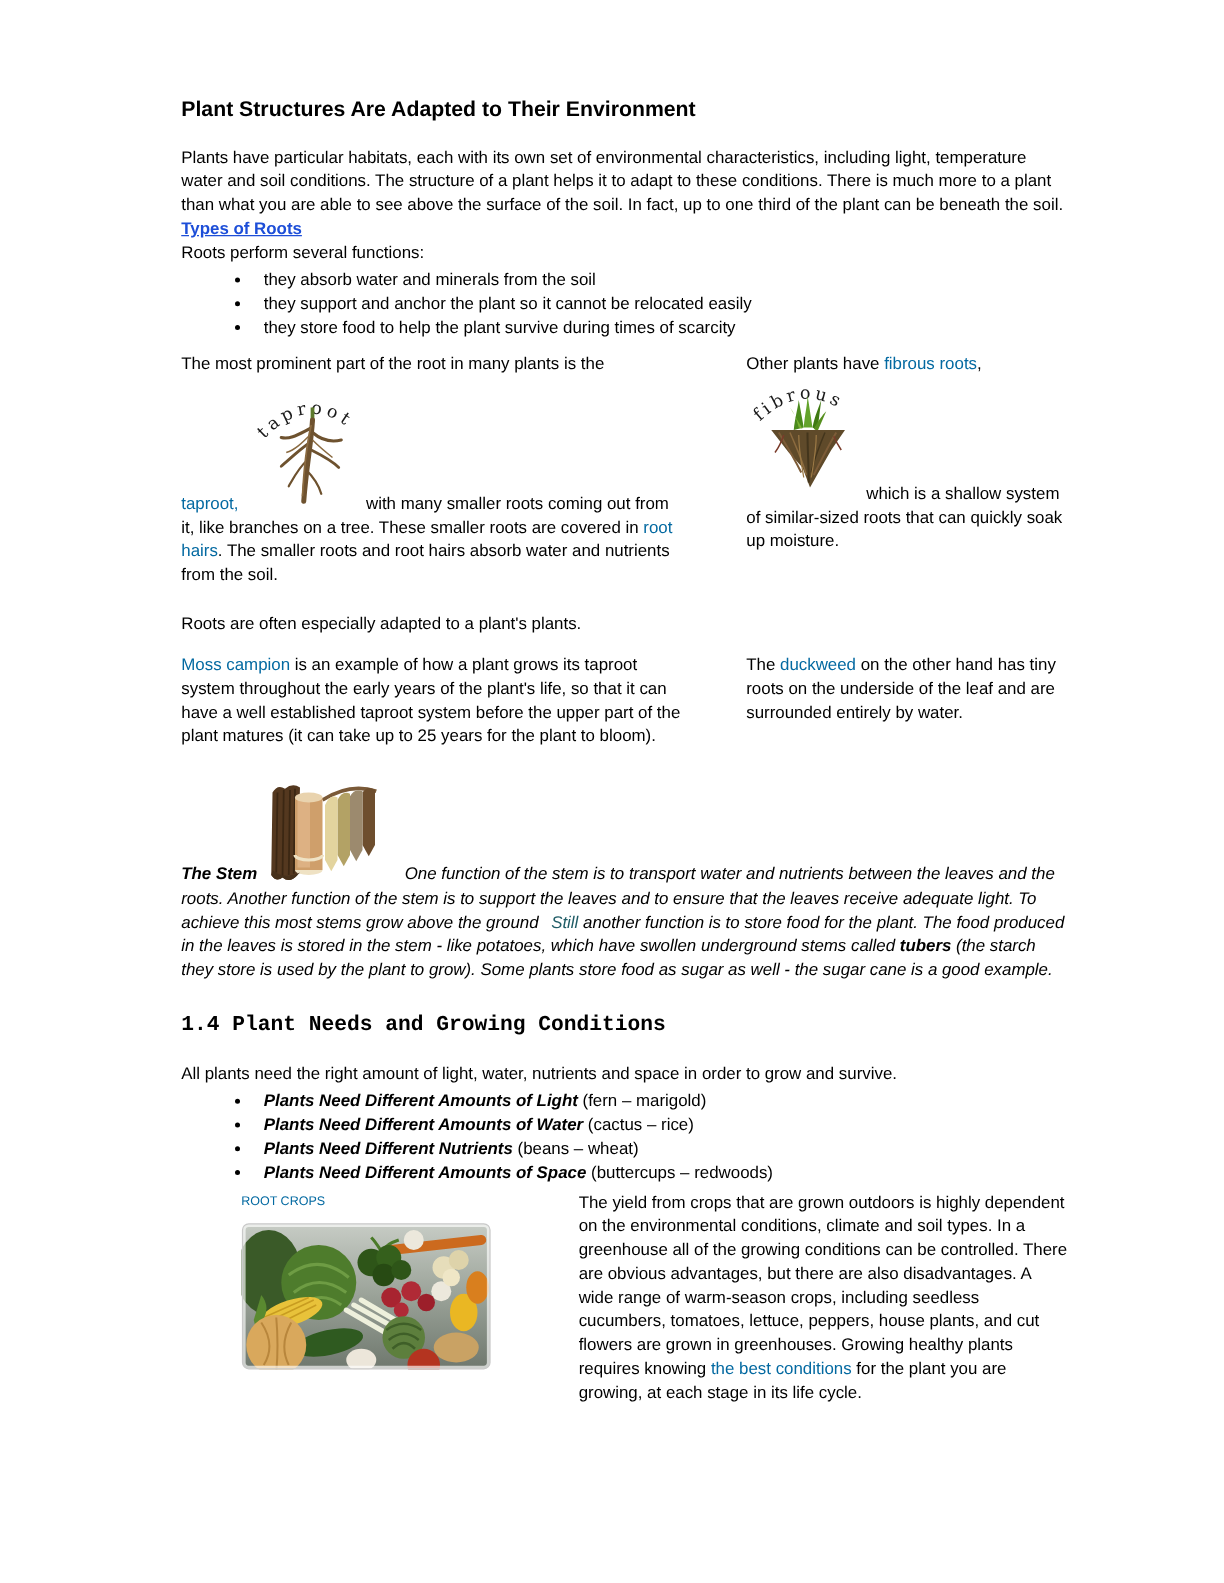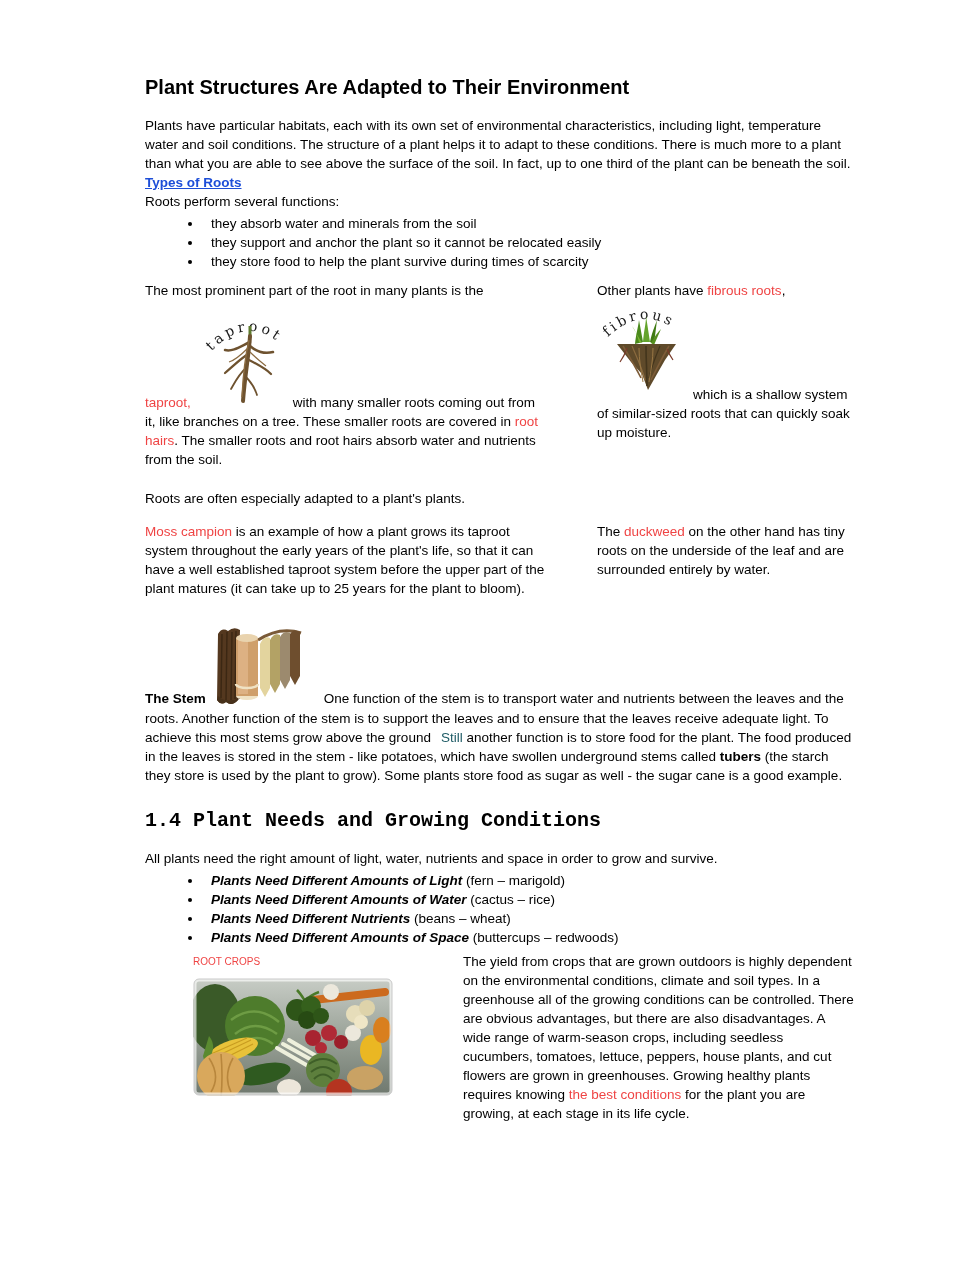--- a/index.html
+++ b/index.html
@@ -6,42 +6,42 @@
   .page{
     position:relative;
     width:979px;height:1266px;
     background:#ffffff;
     box-sizing:border-box;
     padding:78px 124px 0 145px;
     font-family:"Liberation Sans",sans-serif;
     font-size:13.5px;line-height:19px;color:#000;
     overflow:hidden;
   }
-  h1,h2{font-size:20px;line-height:19px;font-weight:bold;margin:0;}
+  h1,h2{font-size:17px;line-height:19px;font-weight:bold;margin:0;}
   h1{margin-bottom:19px;}
   p{margin:0;}
-  .red{color:#ef4444;}
+  .red{color:#0369a1;}
   .link{color:#1d4ed8;font-weight:bold;text-decoration:underline;cursor:pointer;}
   .teal{color:#1f5c66;}
   .bi{font-weight:bold;font-style:italic;}
   ul{margin:3px 0 10px 0;padding-left:58px;list-style:disc;}
   li{margin:0;padding-left:8px;}
   .cols{display:flex;align-items:flex-start;}
   .col-l{width:400px;}
   .colgap{width:52px;flex:none;}
   .col-r{width:258px;}
   .roots-cols{margin-top:10px;}
   .taproot-wrap{margin:2px 0 -16px 50px;width:110px;}
   .fibrous-wrap{margin:2px 0 -14px 2px;width:95px;}
   .sp-tap{display:inline-block;width:102px;}
   .sp-fib{display:inline-block;width:96px;}
   .sp10{display:inline-block;width:10px;}
   .habitat{margin-top:20px;}
   .adapt-cols{margin-top:14px;}
-  .stem-par{margin-top:26px;}
+  .stem-par{margin-top:26px;font-style:italic;}
   .stem-img{vertical-align:-6px;margin:0 20px 0 8px;}
   .h2-14{margin-top:26px;font-family:Liberation Mono, monospace;}
   .allplants{margin-top:19px;}
   ul.needs{margin:3px 0 0 0;}
   .crops-cols{margin-top:5px;}
   .col-bl{width:312px;}
   .colgap-b{width:21px;flex:none;}
   .col-br{width:412px;}
   .crops-label{font-size:10px;margin-left:48px;}
   .center-text{text-align:center;margin-top:0;}

